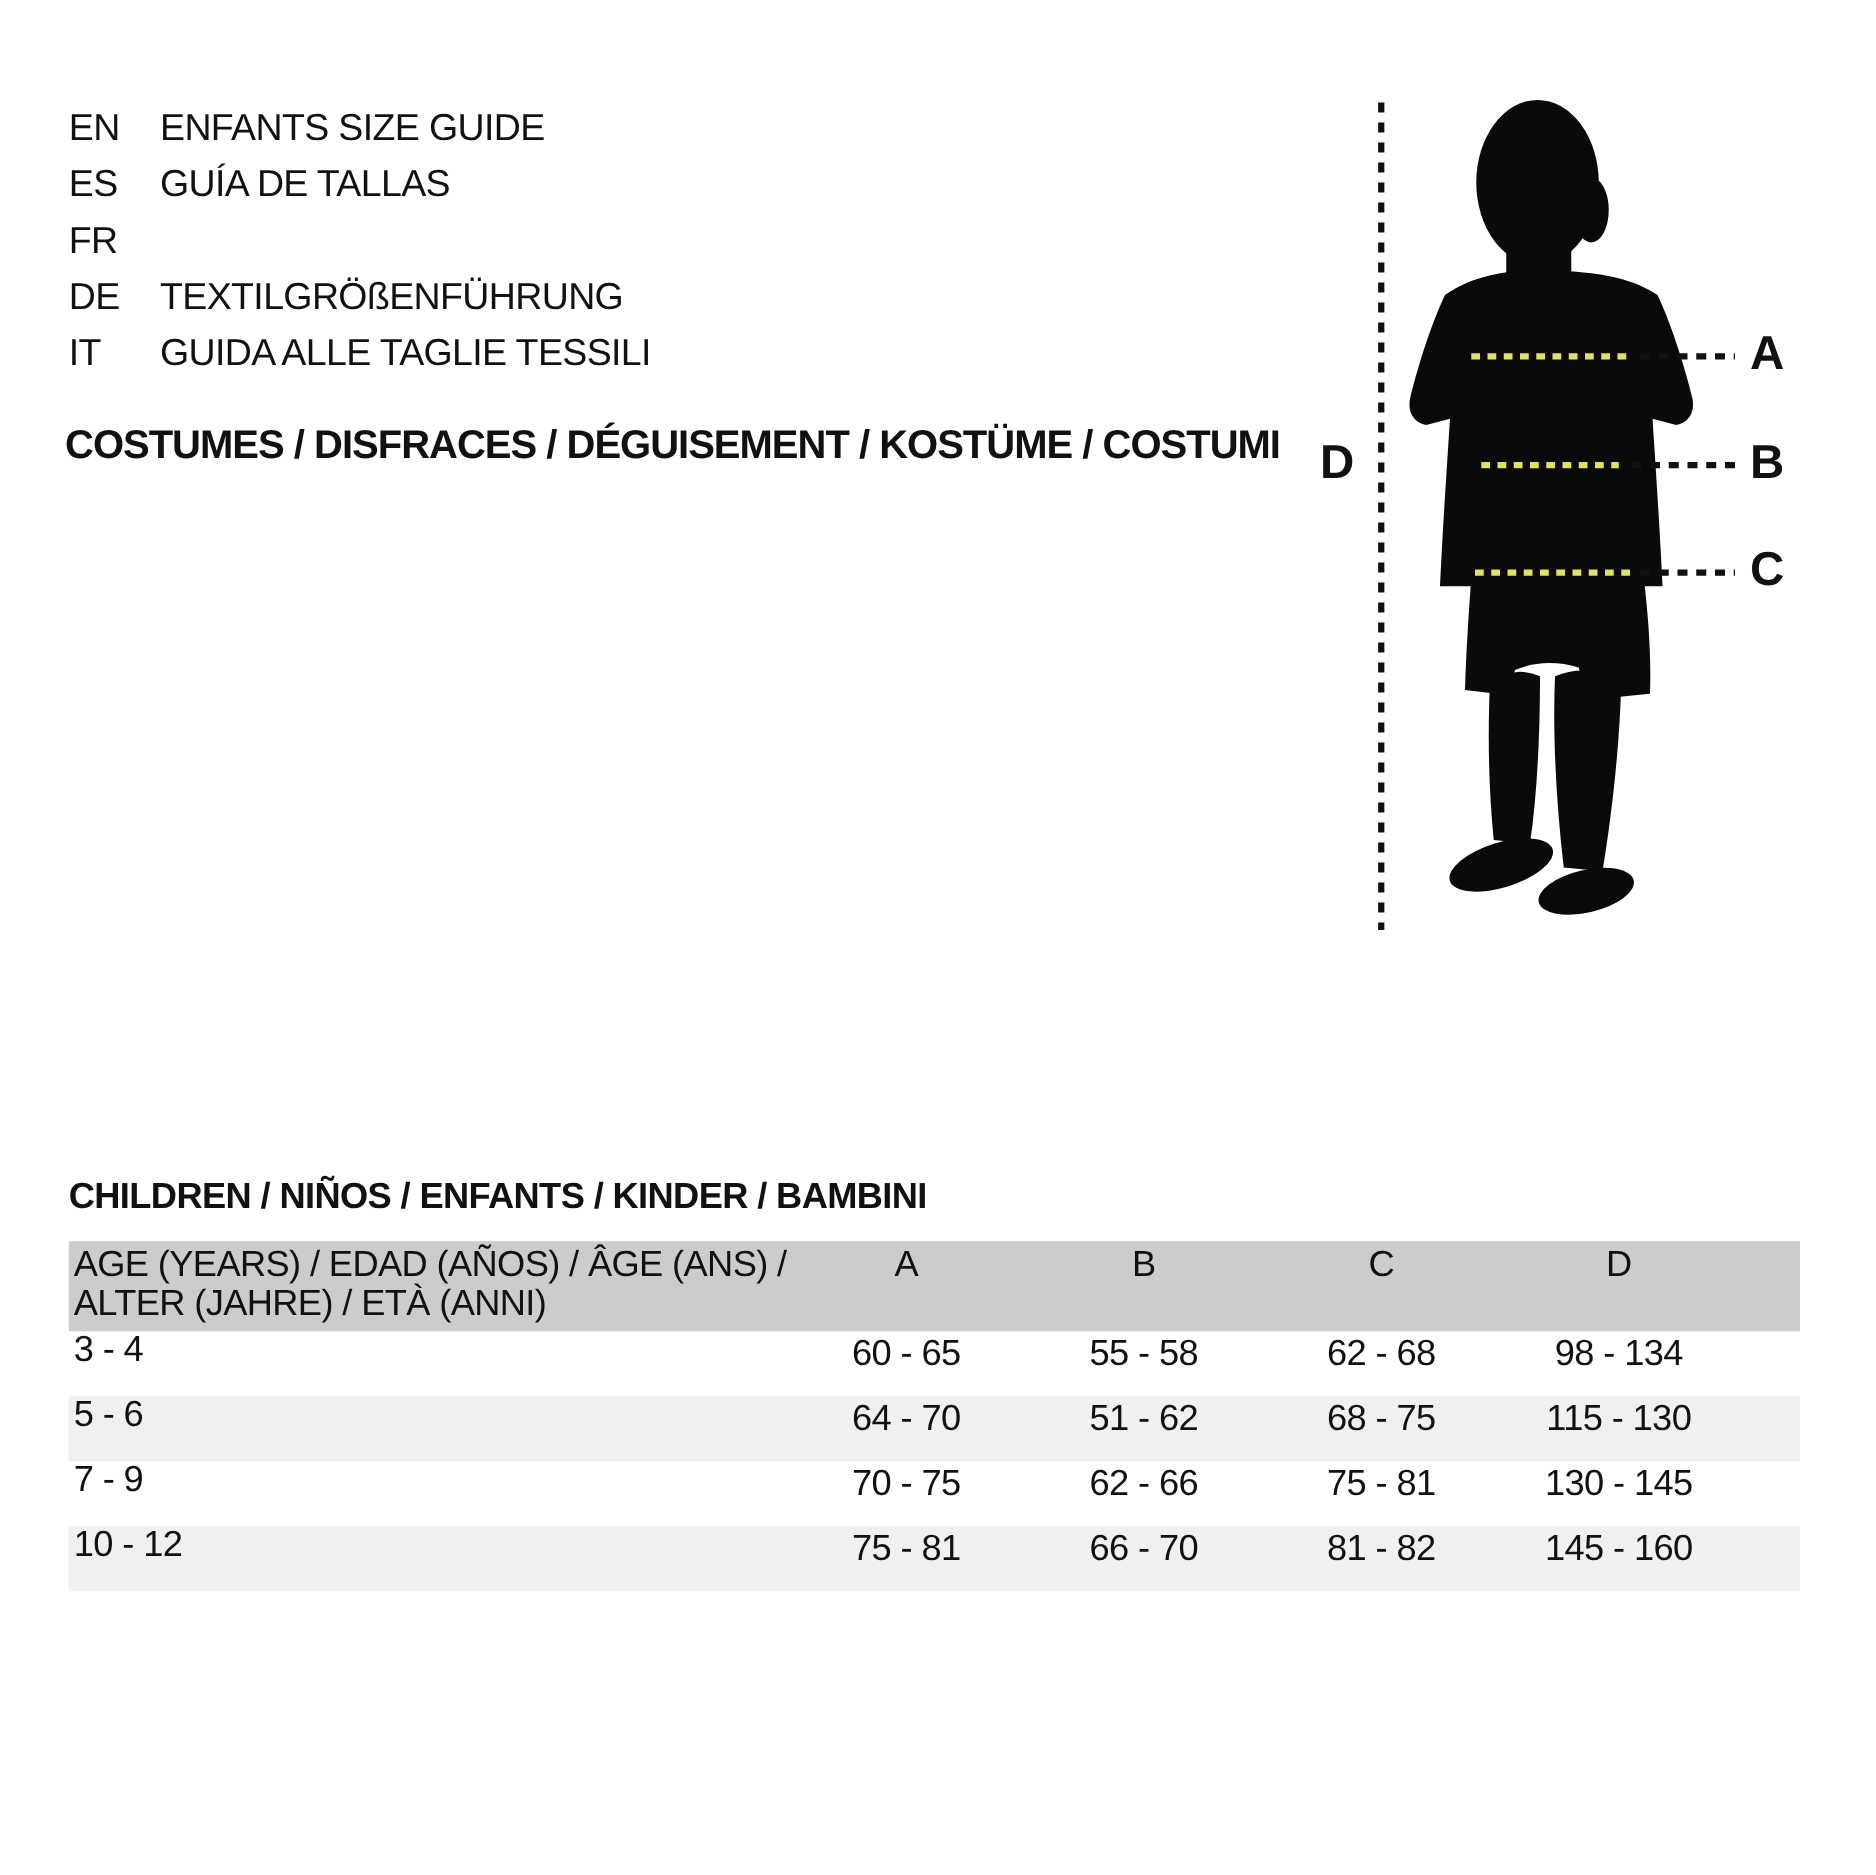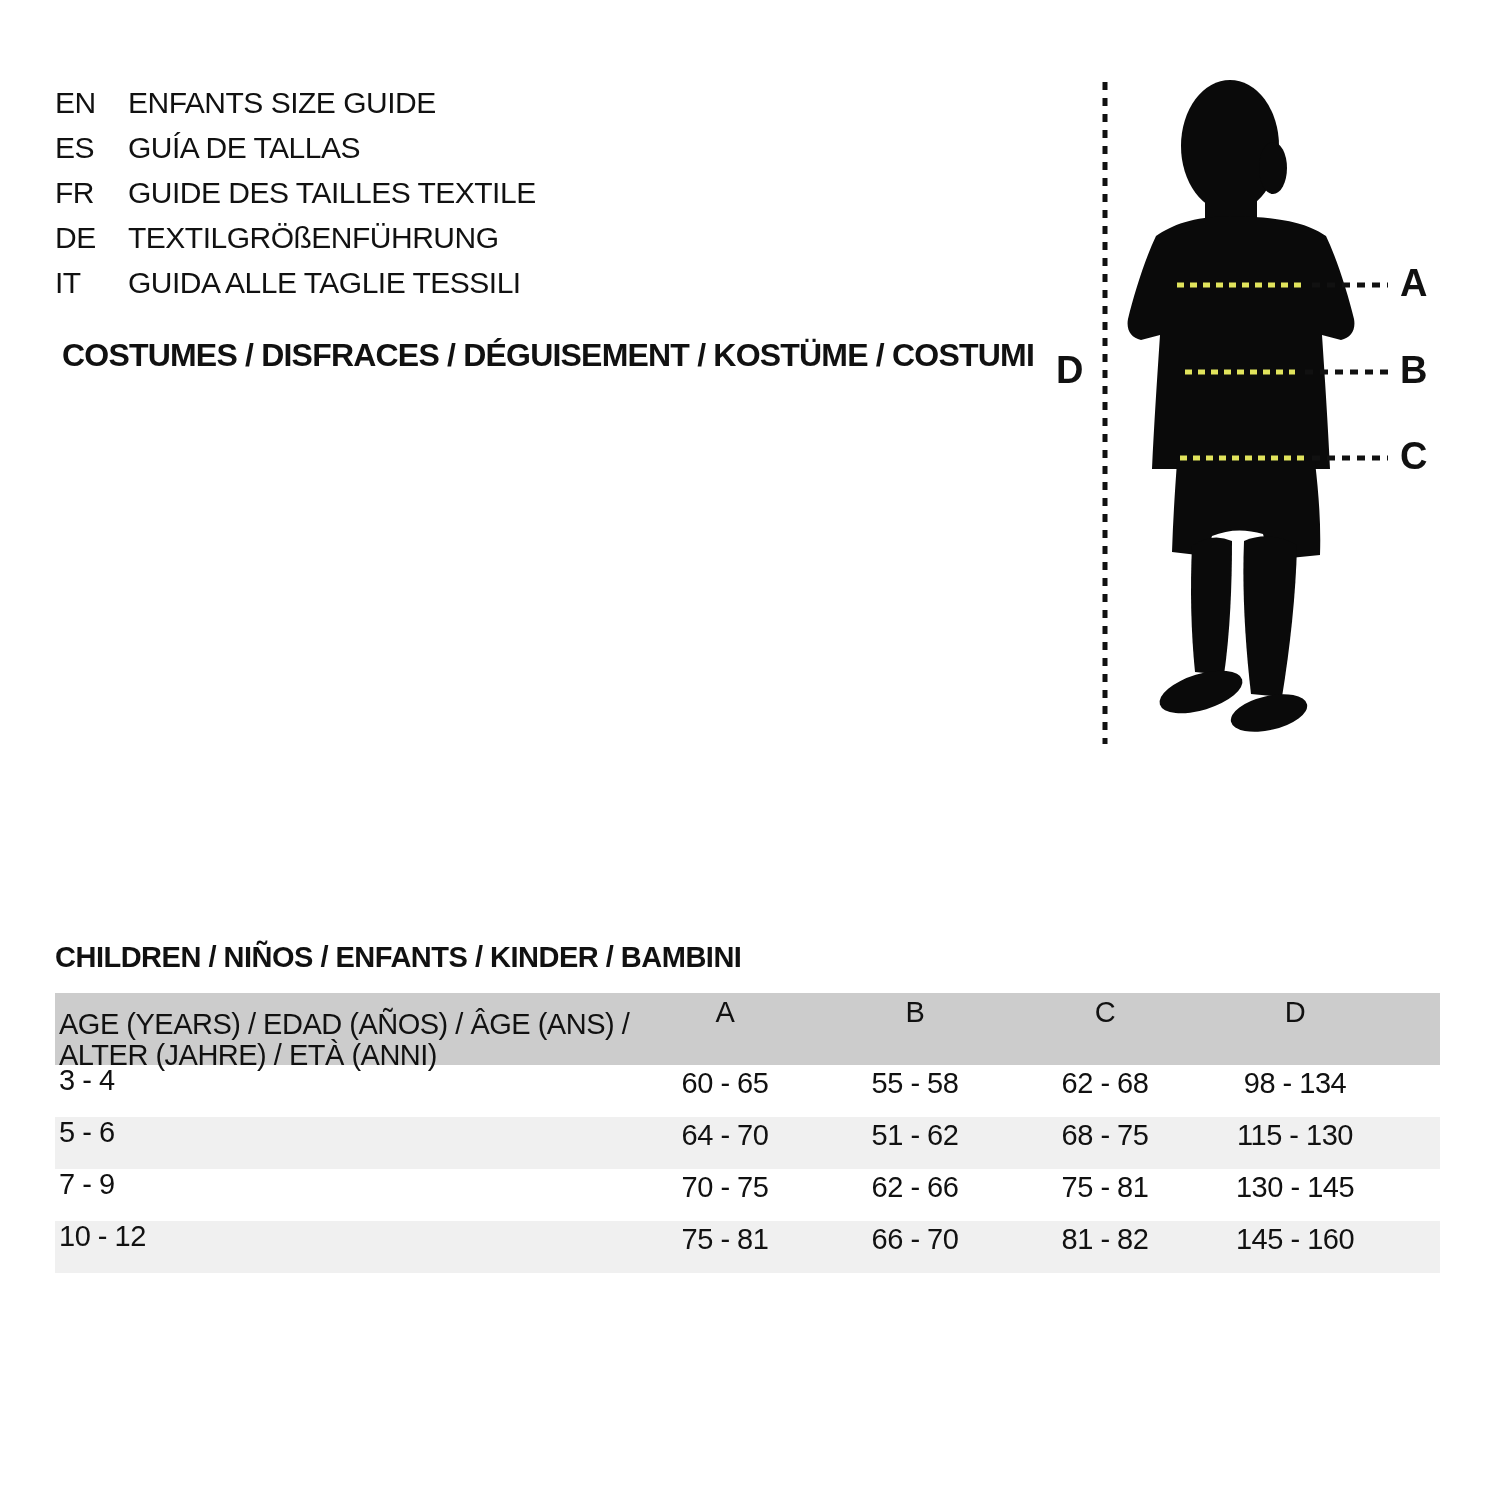--- a/index.html
+++ b/index.html
@@ -11,21 +11,21 @@
   .page{position:absolute;inset:0;}
 
   
   .lang-list{position:absolute;left:55px;top:80px;}
   .lang-row{display:flex;height:45px;line-height:45px;font-size:30px;letter-spacing:-0.5px;}
   .lang-code{width:73px;flex:0 0 73px;}
   .lang-label{white-space:nowrap;}
 
   
   .category{
-    position:absolute;left:62px;top:337px;margin:0;
+    position:absolute;left:52px;top:337px;margin:0;
     font-size:32px;font-weight:700;letter-spacing:-0.8px;white-space:nowrap;
   }
 
   
   .figure{position:absolute;left:1040px;top:58px;width:440px;height:700px;}
   .figure svg{position:absolute;left:0;top:0;}
   .marker{
     position:absolute;font-size:38px;font-weight:700;line-height:44px;
     letter-spacing:-0.5px;
   }
@@ -37,21 +37,21 @@
   
   .section-title{
     position:absolute;left:55px;top:941px;margin:0;
     font-size:29px;font-weight:700;letter-spacing:-0.5px;white-space:nowrap;
   }
   .size-table{position:absolute;left:55px;top:993px;width:1385px;font-size:29px;letter-spacing:-0.5px;}
   .thead{
     background:#cccccc;height:72px;display:flex;align-items:flex-start;
     padding:0;box-sizing:border-box;
   }
-  .col-age{flex:0 0 575px;width:575px;box-sizing:border-box;padding:16px 0 0 4px;line-height:31px;}
+  .col-age{flex:0 0 575px;width:575px;box-sizing:border-box;padding:4px 0 0 4px;line-height:31px;}
   .col-val{flex:0 0 190px;width:190px;text-align:center;}
   .thead .col-val{padding-top:4px;line-height:31px;}
   .trow{display:flex;height:52px;line-height:36px;}
   .trow:nth-child(odd){background:#f0f0f0;}
   .trow .col-age{padding:0 0 0 4px;}
 
   
   .legend{position:absolute;left:55px;top:1248px;}
   .legend-line{font-size:29px;line-height:44px;letter-spacing:-0.5px;white-space:nowrap;}
 </style>
@@ -64,21 +64,20 @@
     <div class="lang-row">
       <span class="lang-code">EN</span>
       <span class="lang-label">ENFANTS SIZE GUIDE</span>
     </div>
     <div class="lang-row">
       <span class="lang-code">ES</span>
       <span class="lang-label">GUÍA DE TALLAS</span>
     </div>
     <div class="lang-row">
       <span class="lang-code">FR</span>
-      <span class="lang-label">GUIDE DES TAILLES TEXTILE</span>
     </div>
     <div class="lang-row">
       <span class="lang-code">DE</span>
       <span class="lang-label">TEXTILGRÖßENFÜHRUNG</span>
     </div>
     <div class="lang-row">
       <span class="lang-code">IT</span>
       <span class="lang-label">GUIDA ALLE TAGLIE TESSILI</span>
     </div>
   </section>

